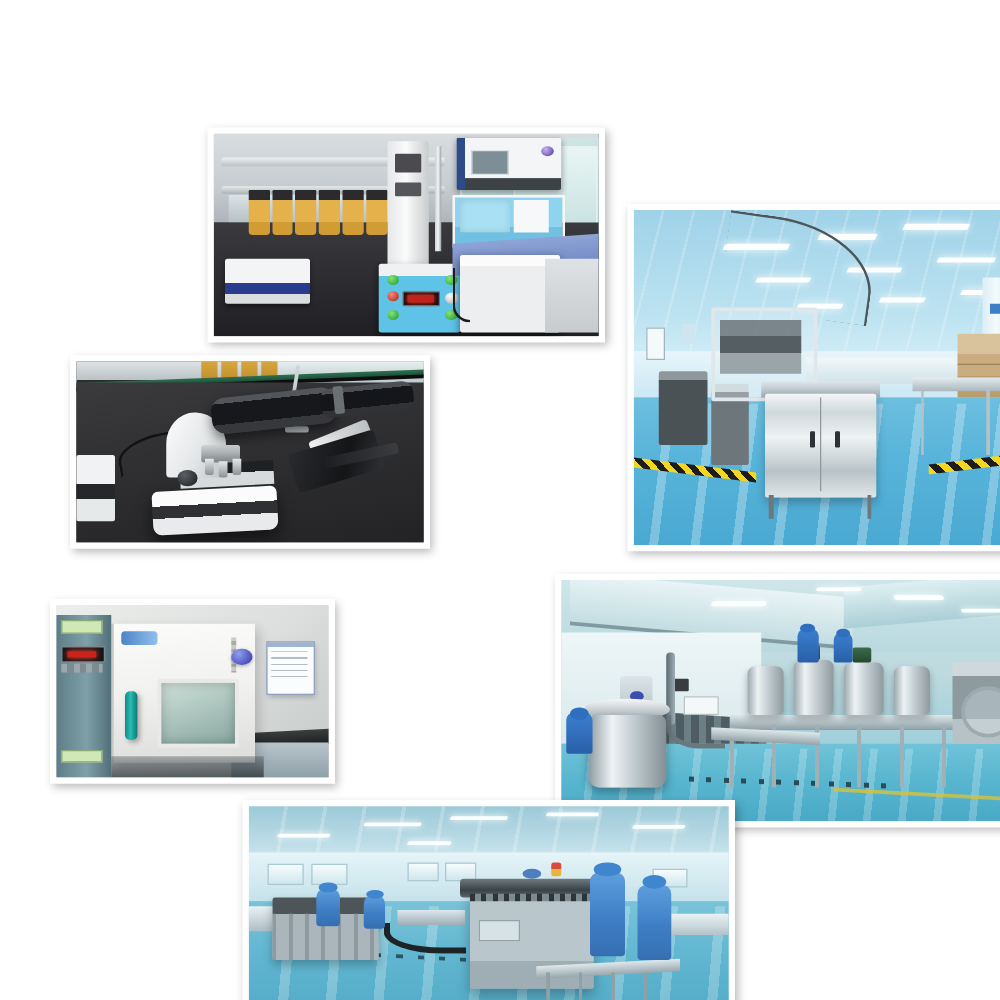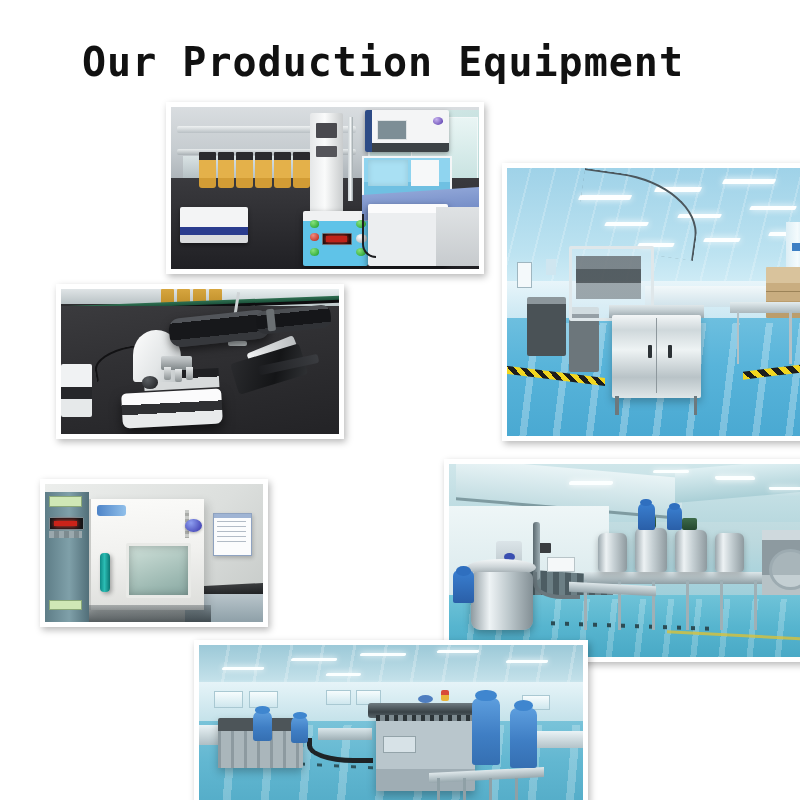--- a/index.html
+++ b/index.html
@@ -365,21 +365,20 @@
     background:linear-gradient(180deg,#e9f2f5,#aebec4);}
   .p6-sink{left:31%;top:50%;width:14%;height:7%;
     background:linear-gradient(180deg,#dbe7eb,#9fb0b6);}
   .p6-pillarsign{left:57%;top:30%;width:4%;height:5%;border-radius:50%;background:#4f7ec0;}
 </style>
 </head>
 <body style="background: rgb(255, 255, 255);">
 
 <div id="stage">
 
-  <h1 id="page-title">Our Production Equipment</h1>
 
   <figure class="photo" id="photo-1" style="left:126px;top:86px;width:318px;height:172px;" title="Laboratory testing bench with tensile tester, drying oven and fume cabinet">
     <div class="ph-inner">
       <div class="p1-bg"></div>
       <div class="p1-wall"></div>
       <div class="p1-glasspanel"></div>
       <div class="p1-glasspanel2"></div>
       <div class="p1-shelfrail"></div>
       <div class="p1-shelfrail2"></div>
       <div class="p1-shelfglass"></div>

